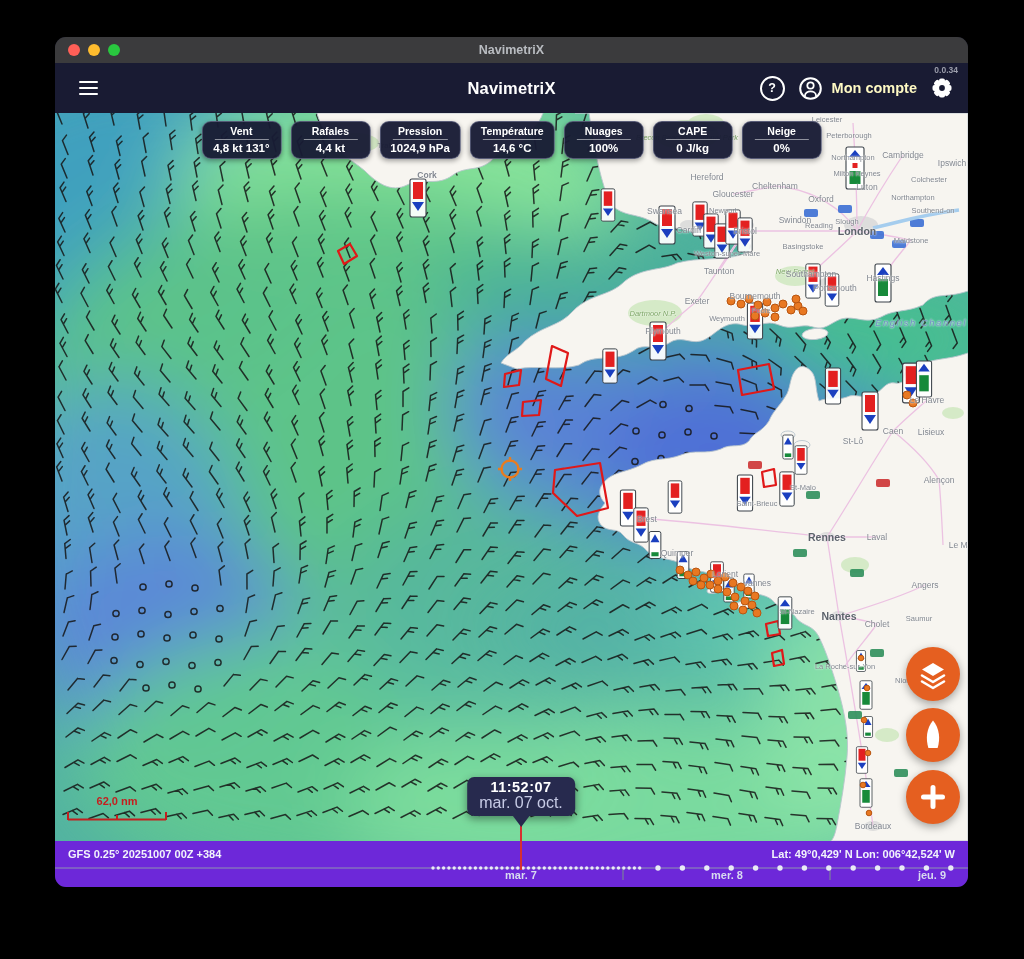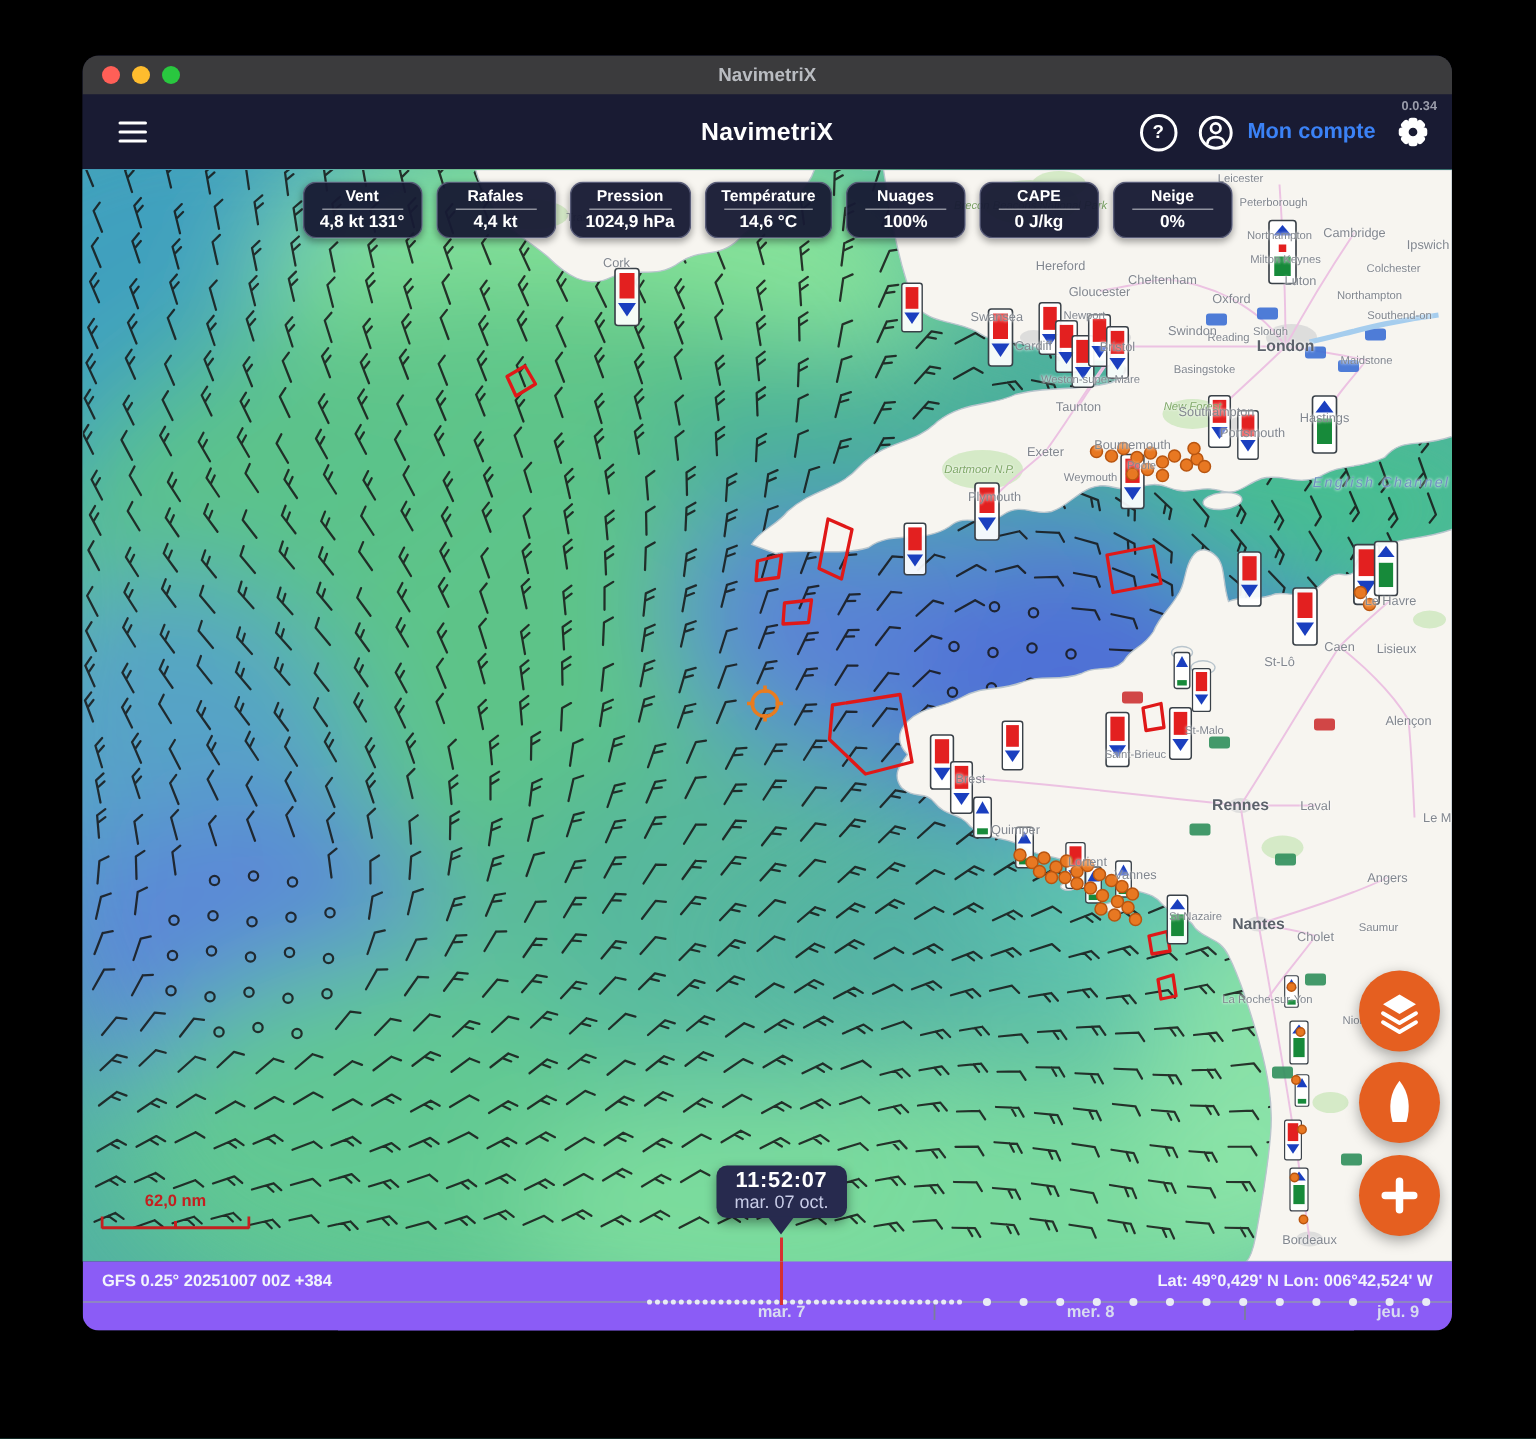--- a/index.html
+++ b/index.html
@@ -14,21 +14,21 @@
     font-size:12.5px;font-weight:bold;}
   
   .appbar{height:50px;background:#191b33;position:relative;display:flex;align-items:center;}
   .hamburger{margin-left:20px;display:flex;flex-direction:column;gap:3.5px;cursor:pointer;padding:4px;}
   .hamburger div{width:19px;height:2.6px;background:#fff;border-radius:2px;}
   .appbar .atitle{position:absolute;left:0;right:0;text-align:center;color:#fff;
     font-size:16.5px;font-weight:bold;letter-spacing:.2px;pointer-events:none;}
   .appbar .right{margin-left:auto;display:flex;align-items:center;gap:13px;margin-right:14px;z-index:2;}
   .circle-icon{width:21px;height:21px;border:2px solid #fff;border-radius:50%;color:#fff;
     display:flex;align-items:center;justify-content:center;font-size:12.5px;font-weight:bold;}
-  .account-label{color:#3b82f6;font-weight:bold;font-size:14.5px;margin-left:-4px;}
+  .account-label{color:#fef9c3;font-weight:bold;font-size:14.5px;margin-left:-4px;}
   .version{position:absolute;top:2px;right:10px;color:#9b9dab;font-size:8.5px;font-weight:bold;}
   
   .map{position:relative;width:913px;height:728px;background:#55b49e;overflow:hidden;}
   .map svg.base{position:absolute;left:0;top:0;}
   #map-labels{position:absolute;left:0;top:0;width:913px;height:728px;pointer-events:none;}
   .maplabel{position:absolute;font-size:8.5px;color:#82878f;white-space:nowrap;
     transform:translate(-50%,-50%);text-shadow:0 0 2px rgba(255,255,255,.85),0 0 2px rgba(255,255,255,.6);}
   .maplabel.small{font-size:7.5px;}
   .maplabel.big{font-size:10.5px;color:#5c626b;font-weight:bold;}
   .maplabel.park{color:#7fa868;font-style:italic;font-size:7.5px;}
@@ -42,30 +42,30 @@
   .chip .div{height:1px;background:rgba(255,255,255,.5);margin:2px 2px;}
   .chip .val{font-size:11.5px;font-weight:bold;white-space:nowrap;}
   
   .scalebar{position:absolute;left:12px;top:682px;width:100px;color:#c41f1f;z-index:4;}
   .scalebar .lbl{font-size:11px;font-weight:bold;text-align:center;margin-bottom:0px;}
   
   .bubble{position:absolute;left:466px;top:664px;transform:translateX(-50%);z-index:6;
     background:#272a4e;border-radius:7px;padding:2px 12px 4px;text-align:center;
     box-shadow:0 3px 8px rgba(0,0,0,.4);}
   .bubble .t{color:#fff;font-size:14.5px;font-weight:bold;letter-spacing:.5px;}
-  .bubble .d{color:#c7cbe6;font-size:12px;margin-top:-1px;}
+  .bubble .d{color:#c7cbe6;font-size:16px;margin-top:-1px;}
   .bubble .tail{position:absolute;left:50%;bottom:-11px;transform:translateX(-50%);width:0;height:0;
     border-left:9px solid transparent;border-right:9px solid transparent;border-top:12px solid #272a4e;}
   .map-cursor{position:absolute;left:465px;top:712px;width:2px;height:16px;background:#d63031;z-index:5;}
   
   .fab{position:absolute;right:8px;width:54px;height:54px;border-radius:50%;border:none;
     display:flex;align-items:center;justify-content:center;cursor:pointer;z-index:7;
     box-shadow:0 3px 9px rgba(0,0,0,.35);}
   
-  .bottombar{position:relative;height:46px;background:#8b5cf6;}
+  .bottombar{position:relative;height:46px;background:#6d28d9;}
   .statusrow{position:absolute;top:0;left:0;right:0;height:25px;display:flex;align-items:center;
     justify-content:space-between;padding:0 13px;color:#f2f4fc;font-size:11px;font-weight:bold;}
   .track{position:absolute;left:0;top:22px;width:913px;height:24px;}
   .daylabel{position:absolute;top:28px;transform:translateX(-50%);color:#d8dbf0;
     font-size:11px;font-weight:bold;}
   .bar-cursor{position:absolute;left:465px;top:0;width:2px;height:29px;background:#d63031;z-index:3;}
 </style>
 </head>
 <body>
 
@@ -1422,21 +1422,21 @@
           <circle cx="806" cy="545" r="2.8"></circle>
           <circle cx="812" cy="575" r="2.8"></circle>
           <circle cx="809" cy="607" r="2.8"></circle>
           <circle cx="813" cy="640" r="2.8"></circle>
           <circle cx="808" cy="672" r="2.8"></circle>
           <circle cx="814" cy="700" r="2.8"></circle>
         </g>
       </svg>
     <div id="map-labels">
         <div class="maplabel small" style="left: 333px; top: 32px;">Tralee</div>
-        <div class="maplabel" style="left: 356px; top: 62px;">Cork</div>
+        <div class="maplabel" style="left: 372px; top: 62px; font-weight: bold;">Cork</div>
         <div class="maplabel small" style="left: 772px; top: 6px;">Leicester</div>
         <div class="maplabel small" style="left: 794px; top: 22px;">Peterborough</div>
         <div class="maplabel small" style="left: 798px; top: 44px;">Northampton</div>
         <div class="maplabel" style="left: 848px; top: 42px;">Cambridge</div>
         <div class="maplabel" style="left: 897px; top: 50px;">Ipswich</div>
         <div class="maplabel small" style="left: 802px; top: 60px;">Milton Keynes</div>
         <div class="maplabel" style="left: 812px; top: 74px;">Luton</div>
         <div class="maplabel small" style="left: 874px; top: 66px;">Colchester</div>
         <div class="maplabel small" style="left: 858px; top: 84px;">Northampton</div>
         <div class="maplabel small" style="left: 878px; top: 97px;">Southend-on</div>

